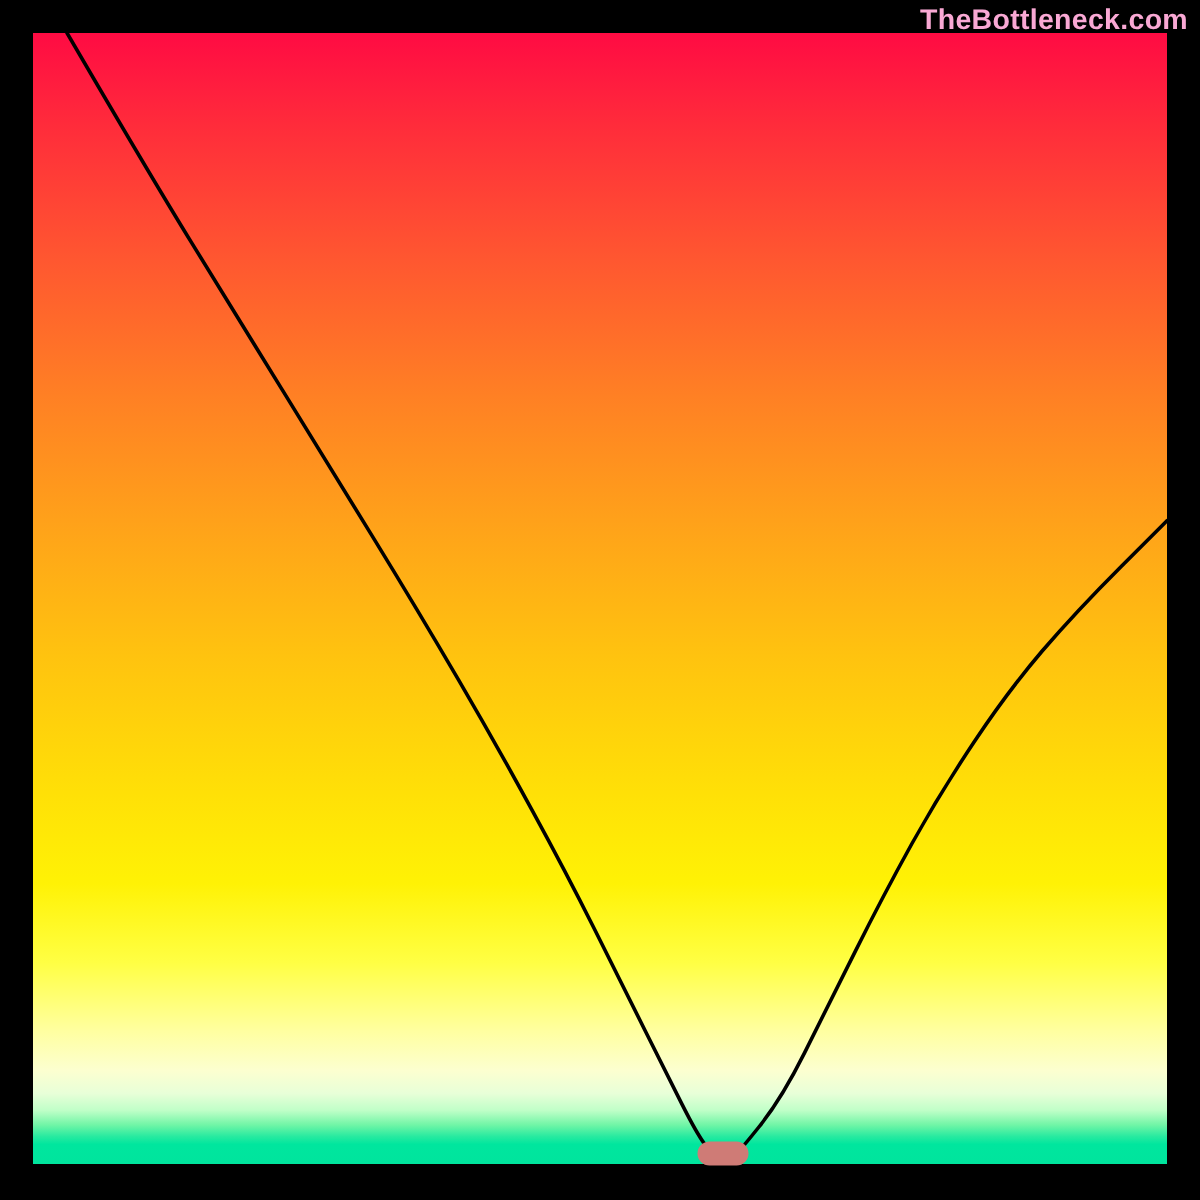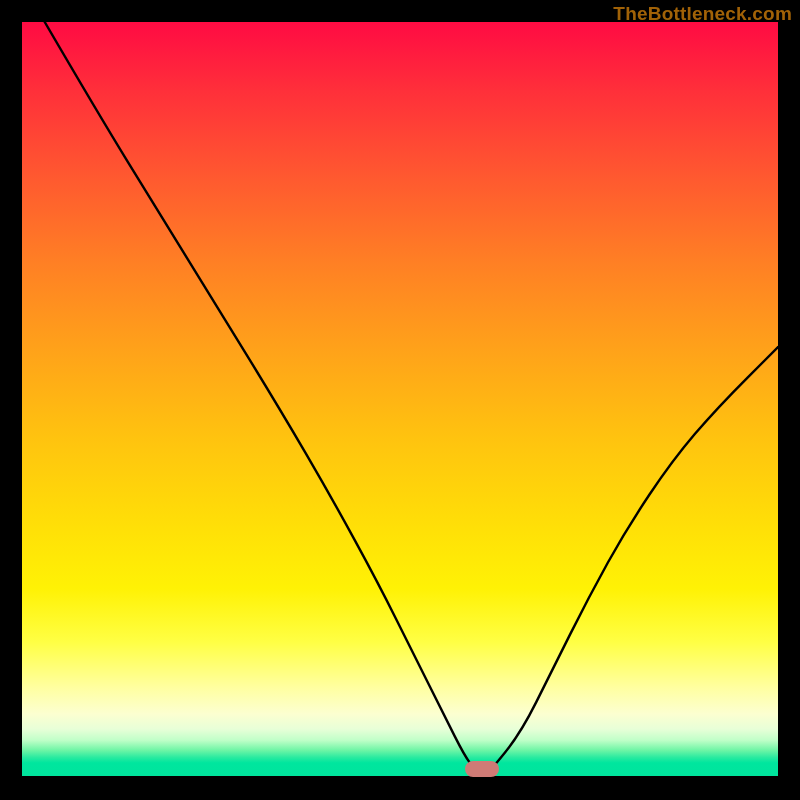--- a/index.html
+++ b/index.html
@@ -57,21 +57,21 @@
     border-radius: 8px;
     background: #cf7b76;
   }
   .watermark {
     position: absolute;
     top: 3px;
     right: 8px;
     font-family: Arial, Helvetica, sans-serif;
     font-size: 19px;
     font-weight: 600;
-    color: #a16207;
+    color: #f9a8d4;
     letter-spacing: 0.2px;
   }
   .baseline {
     position: absolute;
     left: 0;
     height: 2px;
     width: 756px;
     background: #000;
   }
 </style>

